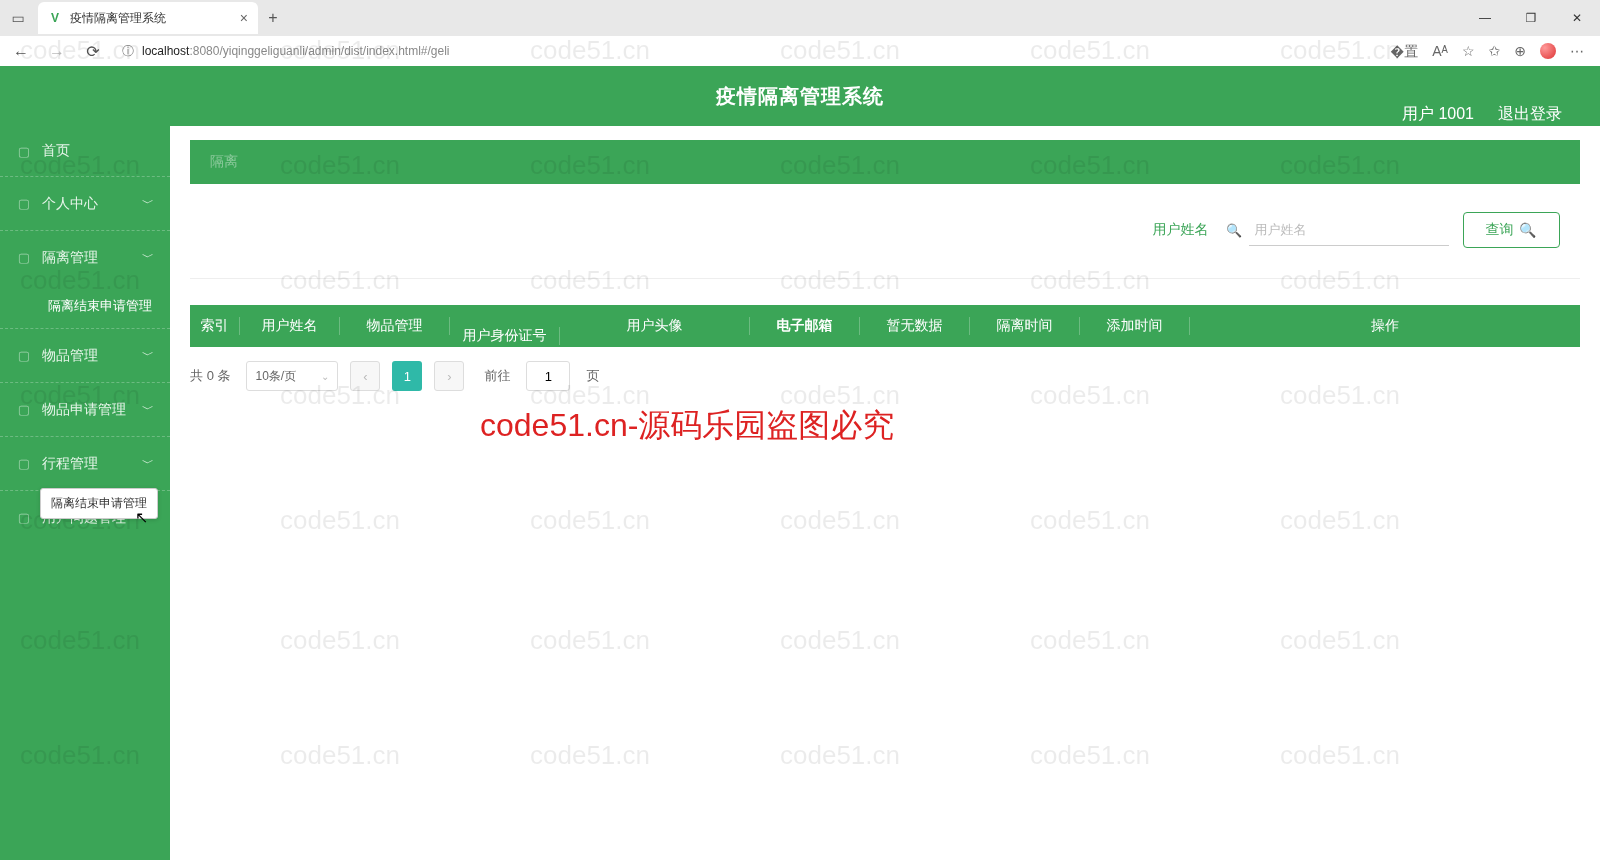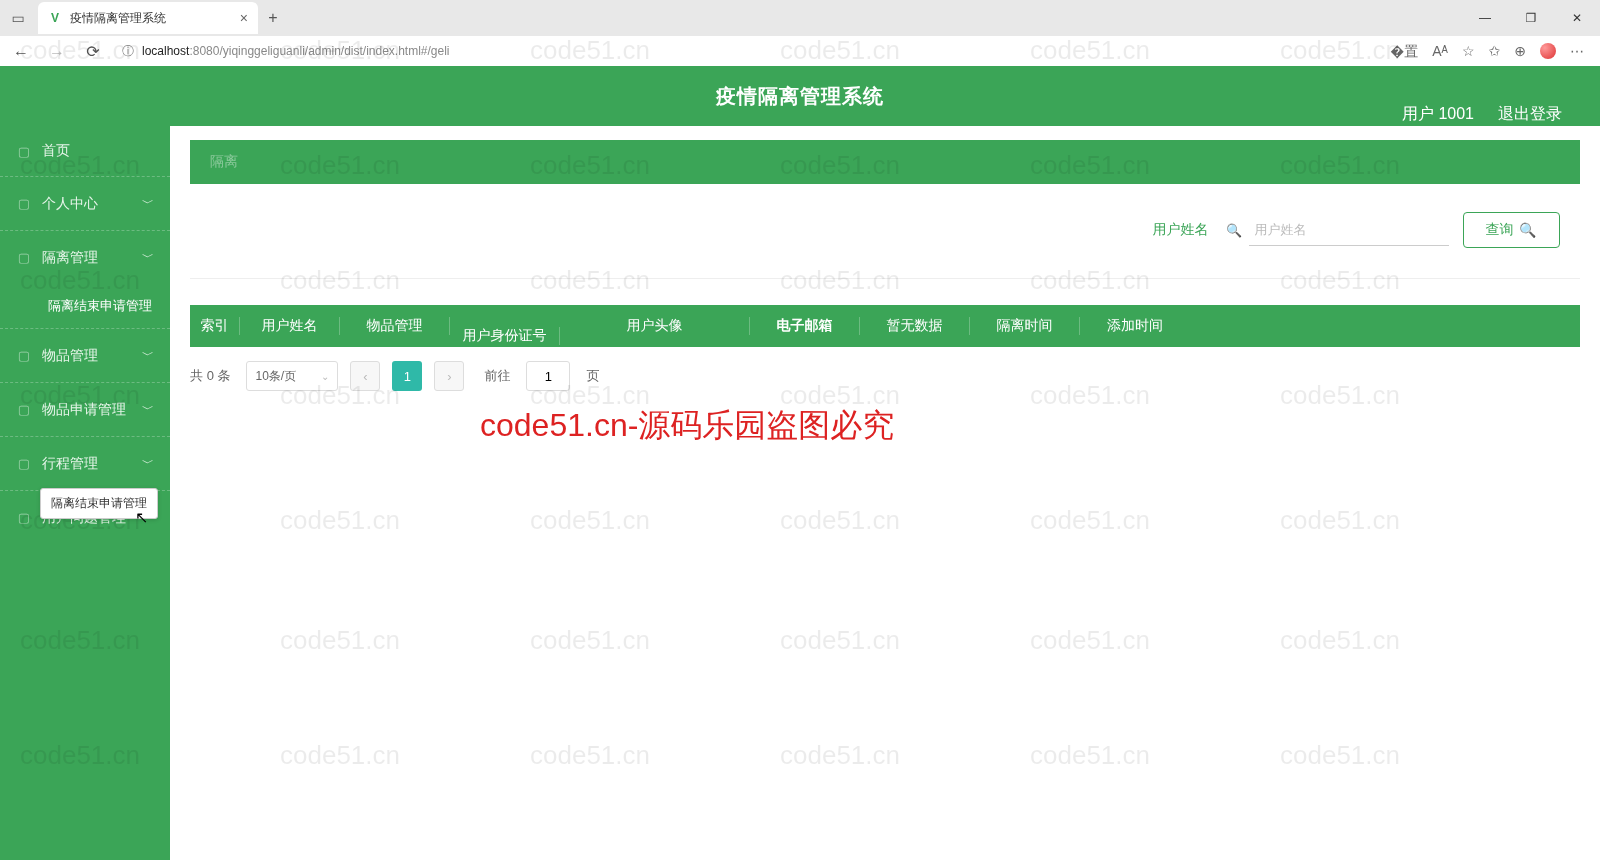--- a/index.html
+++ b/index.html
@@ -186,20 +186,21 @@
       <div class="thead" id="thead">
           <div class="th" style="width: 50px;">索引</div>
           <div class="th" style="width: 100px;">用户姓名</div>
           <div class="th" style="width: 110px;">物品管理</div>
           <div class="th" style="width: 110px; margin-top: 20px;">用户身份证号</div>
           <div class="th" style="width: 190px;">用户头像</div>
           <div class="th" style="width: 110px; font-weight: bold;">电子邮箱</div>
           <div class="th" style="width: 110px;">暂无数据</div>
           <div class="th" style="width: 110px;">隔离时间</div>
           <div class="th" style="width: 110px;">添加时间</div>
+          <div class="th" style="width: 260px; flex: 1 1 0%;">操作</div>
         </div>
     </div>
 
     <div class="pagination">
       <span class="page-total">
         <span>共</span> <span>0</span> <span>条</span>
       </span>
       <div class="page-size">
         <span>10条/页</span>
         <span style="font-size:10px;color:#bbb">⌄</span>

